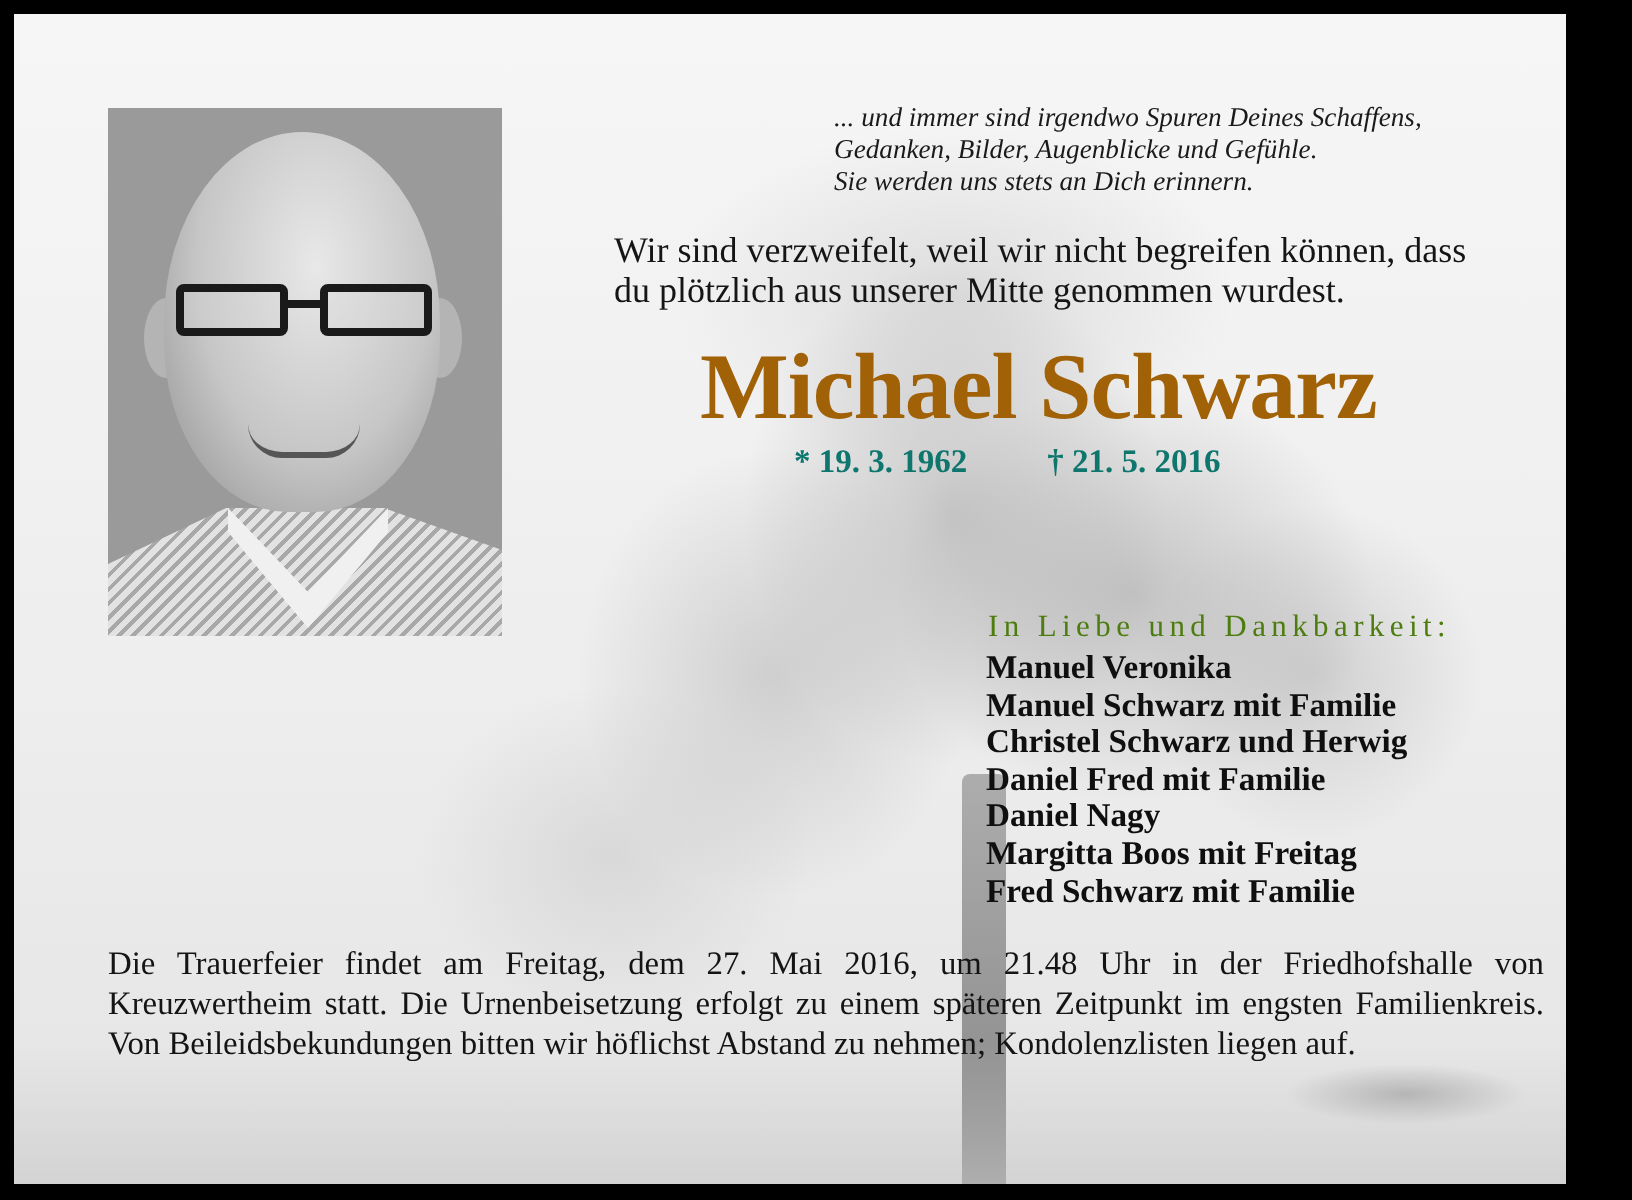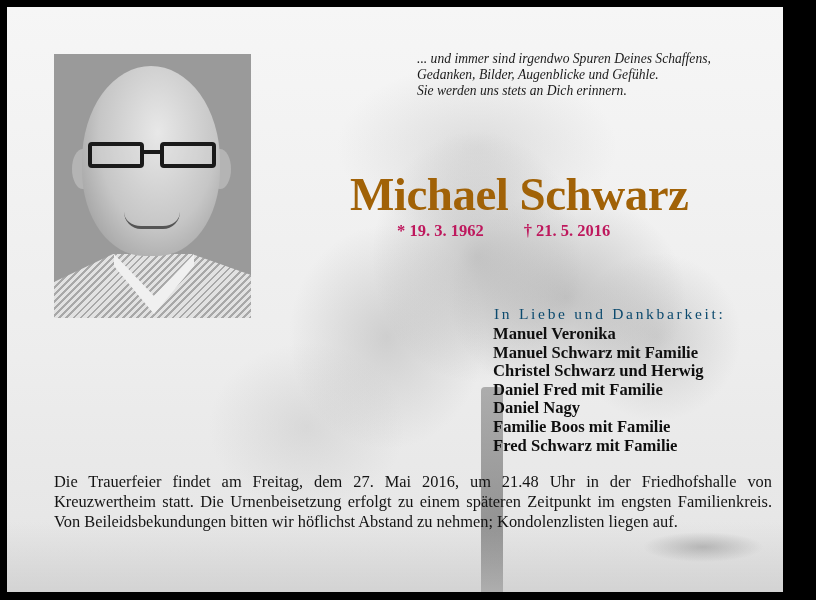--- a/index.html
+++ b/index.html
@@ -65,29 +65,29 @@
       left: 410px; top: 44px; font-style: italic; font-size: 13.6px; line-height: 16px; color: #1a1a1a;
     }
     .intro {
       left: 300px; top: 108px; font-size: 18px; line-height: 20px; color: #151515;
     }
     .name {
       left: 343px; top: 162px; font-size: 47px; font-weight: bold; line-height: 50px;
       letter-spacing: -0.5px; color: #a16207;
     }
     .dates {
-      left: 390px; top: 214px; font-size: 16.5px; font-weight: bold; color: #be185d;
+      left: 390px; top: 214px; font-size: 16.5px; font-weight: bold; color: #0f766e;
     }
     .dates span + span { margin-left: 40px; }
     .places {
       left: 300px; top: 251px; font-size: 17px; line-height: 19px; color: #141414;
     }
     .places b { font-weight: bold; }
     .thanks {
-      left: 487px; top: 298px; font-size: 15.5px; letter-spacing: 2.7px; color: #0c4a6e;
+      left: 487px; top: 298px; font-size: 15.5px; letter-spacing: 2.7px; color: #4d7c0f;
     }
     .family {
       left: 486px; top: 318px; font-size: 16.6px; font-weight: bold; line-height: 18.6px; color: #0f0f0f;
     }
     .family div { white-space: nowrap; }
     .notice {
       left: 47px; top: 465px; width: 718px; white-space: normal;
       font-size: 16.4px; line-height: 20px; color: #141414; text-align: justify;
     }
   </style>
@@ -113,34 +113,38 @@
     </div>
     <div class="smile"></div>
   </div>
 
   <div class="text quote">
     <div>... und immer sind irgendwo Spuren Deines Schaffens,</div>
     <div>Gedanken, Bilder, Augenblicke und Gefühle.</div>
     <div>Sie werden uns stets an Dich erinnern.</div>
   </div>
 
+  <div class="text intro">
+    <div>Wir sind verzweifelt, weil wir nicht begreifen können, dass</div>
+    <div>du plötzlich aus unserer Mitte genommen wurdest.</div>
+  </div>
 
   <div class="text name">Michael Schwarz</div>
 
   <div class="text dates">
     <span>* 19. 3. 1962</span><span>† 21. 5. 2016</span>
   </div>
 
 
   <div class="text thanks">In Liebe und Dankbarkeit:</div>
 
   <div class="text family">
     <div>Manuel Veronika</div>
     <div>Manuel Schwarz mit Familie</div>
     <div>Christel Schwarz und Herwig</div>
     <div>Daniel Fred mit Familie</div>
     <div>Daniel Nagy</div>
-    <div>Familie Boos mit Familie</div>
+    <div>Margitta Boos mit Freitag</div>
     <div>Fred Schwarz mit Familie</div>
   </div>
 
   <div class="text notice">Die Trauerfeier findet am Freitag, dem 27. Mai 2016, um 21.48 Uhr in der Friedhofshalle von Kreuzwertheim statt. Die Urnenbeisetzung erfolgt zu einem späteren Zeitpunkt im engsten Familienkreis. Von Beileidsbekundungen bitten wir höflichst Abstand zu nehmen; Kondolenzlisten liegen auf.</div>
 </div>
 
 </body></html>

